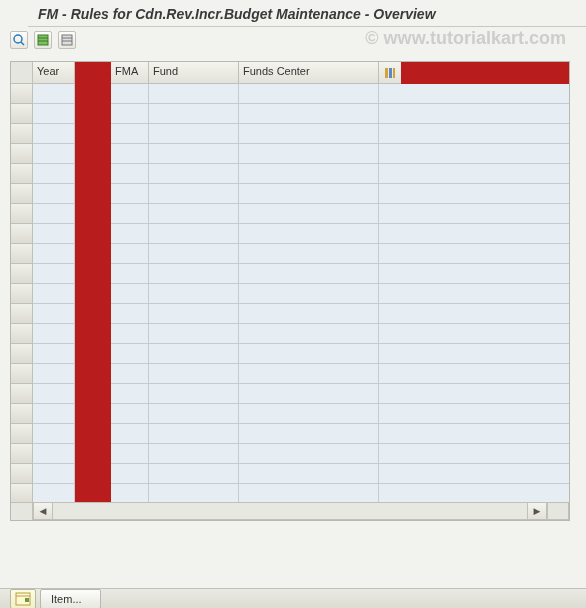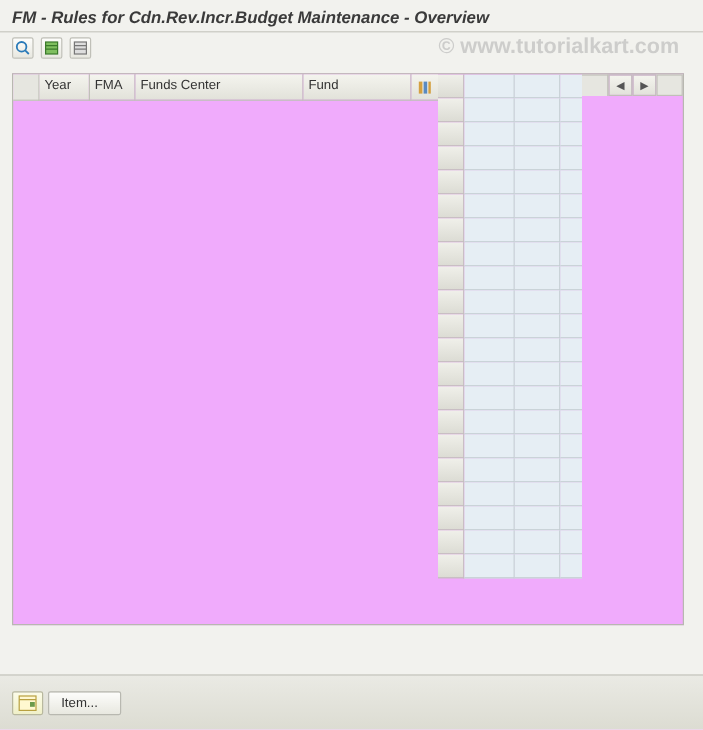--- a/index.html
+++ b/index.html
@@ -9,20 +9,21 @@
       font-family: Arial, sans-serif;
       font-size: 11px;
       background: #f2f2ee;
       position: relative;
       overflow: hidden;
     }
     .title-bar {
       background: #f2f2ee;
       padding: 6px 10px 4px 10px;
       border-bottom: 1px solid #c8c8c0;
+      margin-left: 28px;
     }
     .title-text {
       font-size: 14px;
       font-weight: bold;
       font-style: italic;
       color: #3a3a3a;
     }
     .toolbar {
       padding: 4px 10px 6px 10px;
       display: flex;
@@ -39,25 +40,25 @@
       display: flex;
       align-items: center;
       justify-content: center;
     }
     .tb-btn svg { width: 14px; height: 14px; }
     .main-area {
       padding: 6px 10px 0 10px;
     }
     .grid-wrap {
       border: 1px solid #b8b8b0;
-      background: #f0abfc;
+      background: #b91c1c;
       width: 560px;
       height: 460px;
       display: flex;
-      flex-direction: row;
+      flex-direction: column;
     }
     .grid-header-row {
       display: flex;
       height: 22px;
       flex: 0 0 22px;
     }
     .corner-cell {
       width: 22px;
       background: #e6e6e0;
       border-right: 1px solid #c0c0b8;
@@ -141,21 +142,21 @@
       border: 1px solid #c0c0b8;
       display: flex; align-items: center; justify-content: center;
       cursor: pointer; font-size: 9px; color:#555;
     }
     .hs-track { flex: 1; background: #e8e8e2; border-top:1px solid #c0c0b8; border-bottom:1px solid #c0c0b8;}
     .hs-corner2 { width: 22px; background: #e6e6e0; border:1px solid #c0c0b8; }
 
     .footer {
       position: absolute;
       left: 0; right: 0; bottom: 0;
-      height: 46px;
+      height: 20px;
       background: linear-gradient(#eaeae4, #dcdcd2);
       border-top: 1px solid #c0c0b8;
       display: flex;
       align-items: center;
       padding: 0 10px;
       justify-content: space-between;
     }
     .footer-left { display: flex; align-items: center; gap: 4px; }
     .footer-icon {
       width: 26px; height: 20px;
@@ -186,21 +187,21 @@
       top: 28px;
       right: 20px;
       font-size: 18px;
       font-weight: bold;
       color: rgba(180,180,180,0.6);
       pointer-events: none;
       user-select: none;
       margin-left: 12px;
     }
     .col-year  { width: 42px; }
-    .col-fma   { width: 38px; }
+    .col-fma   { width: 38px; margin-left: 36px; }
     .col-fund  { width: 90px; }
     .col-fc    { width: 140px; }
     .col-ci    { width: 205px; }
   </style>
 </head>
 <body>
 
 <div class="title-bar">
   <span class="title-text">FM - Rules for Cdn.Rev.Incr.Budget Maintenance - Overview</span>
 </div>
@@ -229,22 +230,22 @@
 </div>
 
 <div class="watermark">© www.tutorialkart.com</div>
 
 <div class="main-area">
   <div class="grid-wrap">
     <div class="grid-header-row">
       <div class="corner-cell"></div>
       <div class="header-cell col-year">Year</div>
       <div class="header-cell col-fma">FMA</div>
+      <div class="header-cell col-fund">Fund</div>
       <div class="header-cell col-fc">Funds Center</div>
-      <div class="header-cell col-fund">Fund</div>
       <div class="config-cell">
         <svg width="14" height="14" viewBox="0 0 14 14">
             <rect x="2" y="2" width="3" height="10" fill="#d4a040"></rect>
             <rect x="6" y="2" width="3" height="10" fill="#5a8ac0"></rect>
             <rect x="10" y="2" width="2" height="10" fill="#d4a040"></rect>
           </svg>
       </div>
     </div>
     <div class="grid-body">
       <div class="rows-area" id="rows-area">

